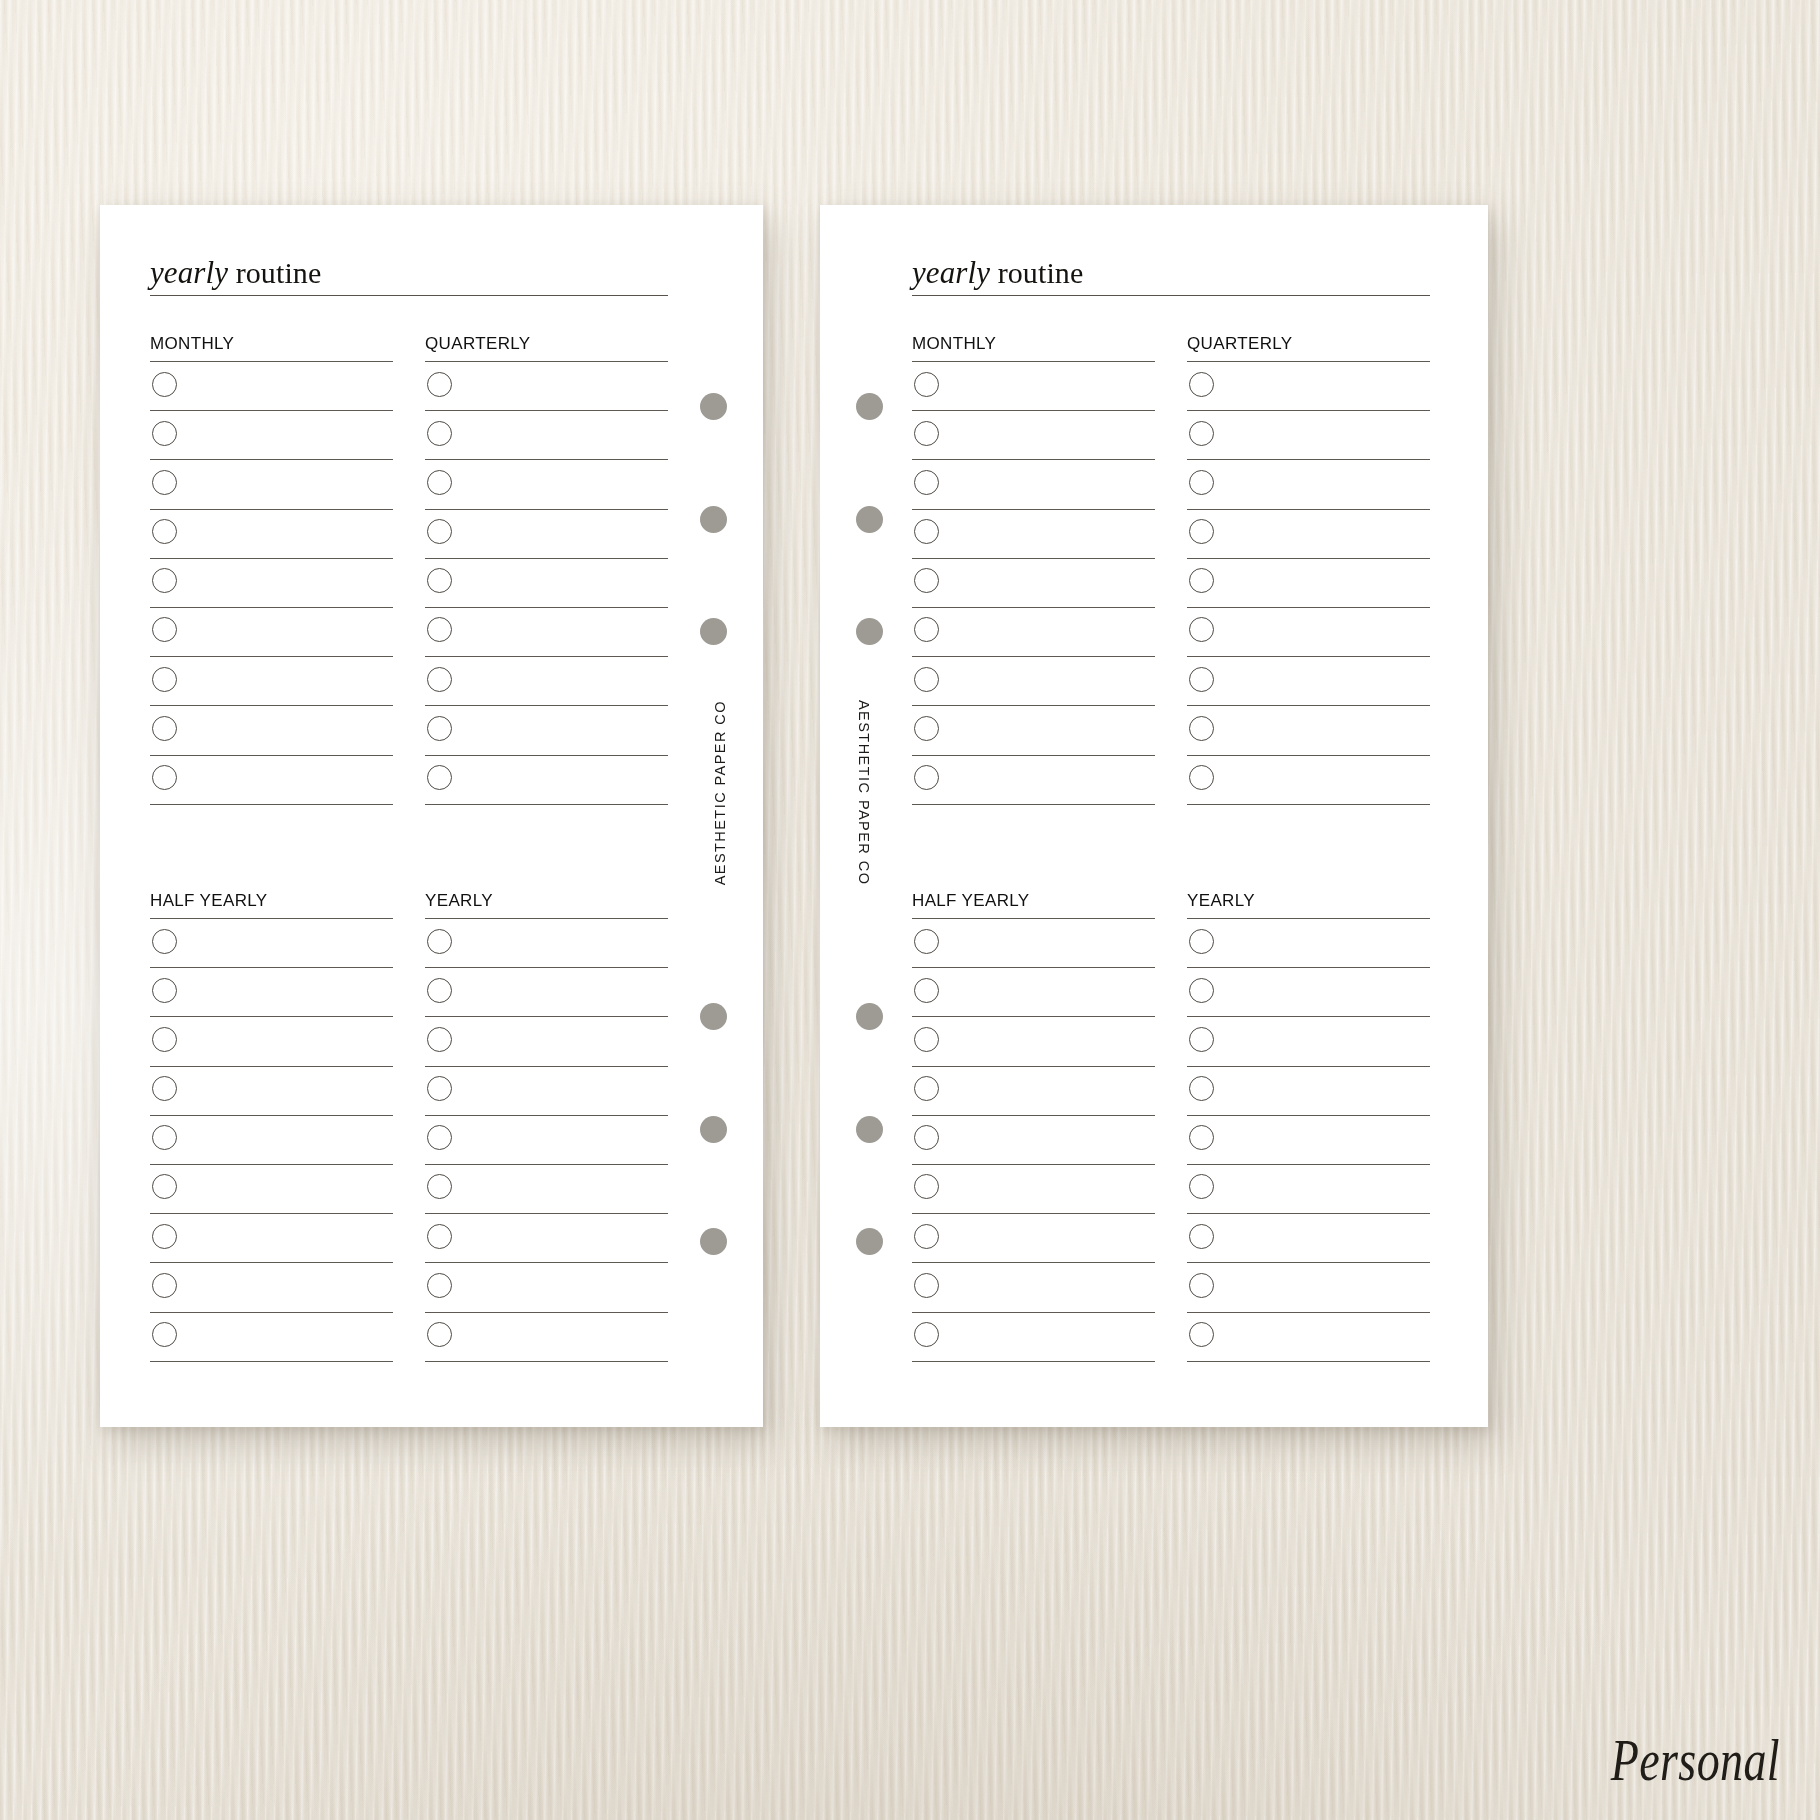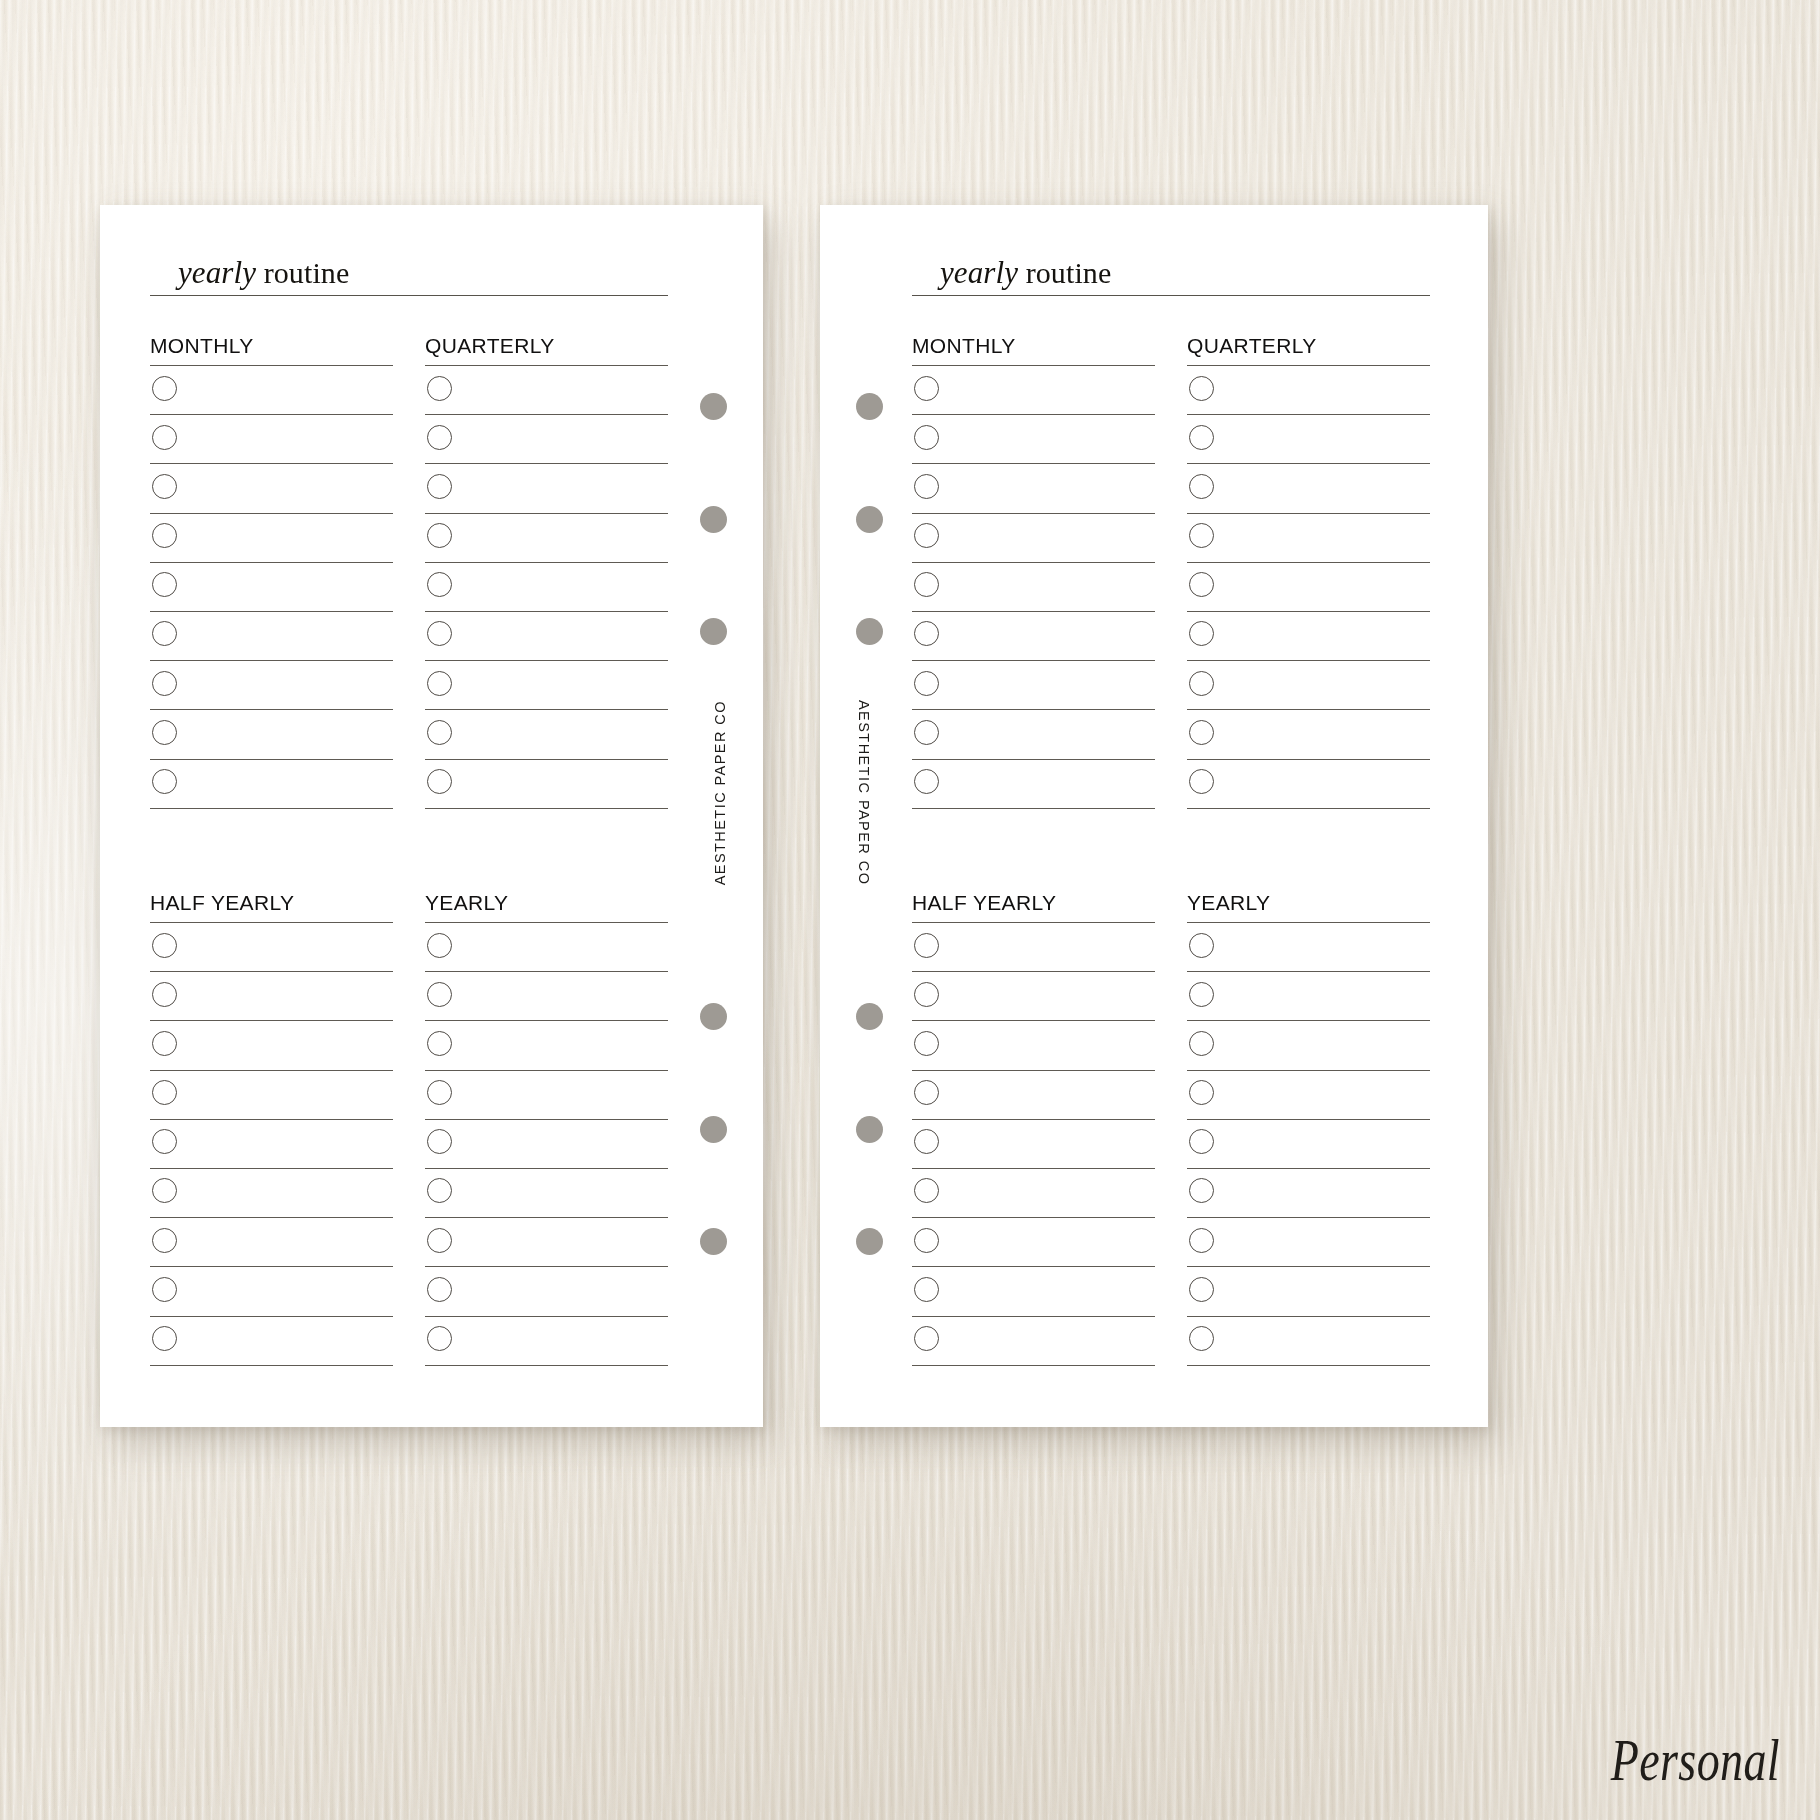--- a/index.html
+++ b/index.html
@@ -76,21 +76,20 @@
   
   .title-block { position: relative; }
   .title {
     font-family: "Liberation Serif", serif;
     font-size: 30px;
     color: #15130f;
     letter-spacing: 0.1px;
     white-space: nowrap;
     line-height: 1.0;
     padding-bottom: 7px;
-    margin-left: 28px;
   }
   .title .it {
     font-style: italic;
     font-size: 31px;
   }
   .title .rm {
     font-style: normal;
   }
   .title-rule {
     height: 0;
@@ -108,21 +107,21 @@
 
   .columns {
     display: flex;
     justify-content: space-between;
     width: 100%;
   }
   .col { width: 243px; }
 
   .col-head {
     font-family: "Liberation Sans", sans-serif;
-    font-size: 21px;
+    font-size: 17px;
     font-weight: 400;
     letter-spacing: 0.35px;
     color: #111010;
     line-height: 1.0;
     padding-bottom: 9px;
     white-space: nowrap;
   }
   .col-head-rule {
     height: 0;
     border-top: 1.3px solid #5e5a53;

